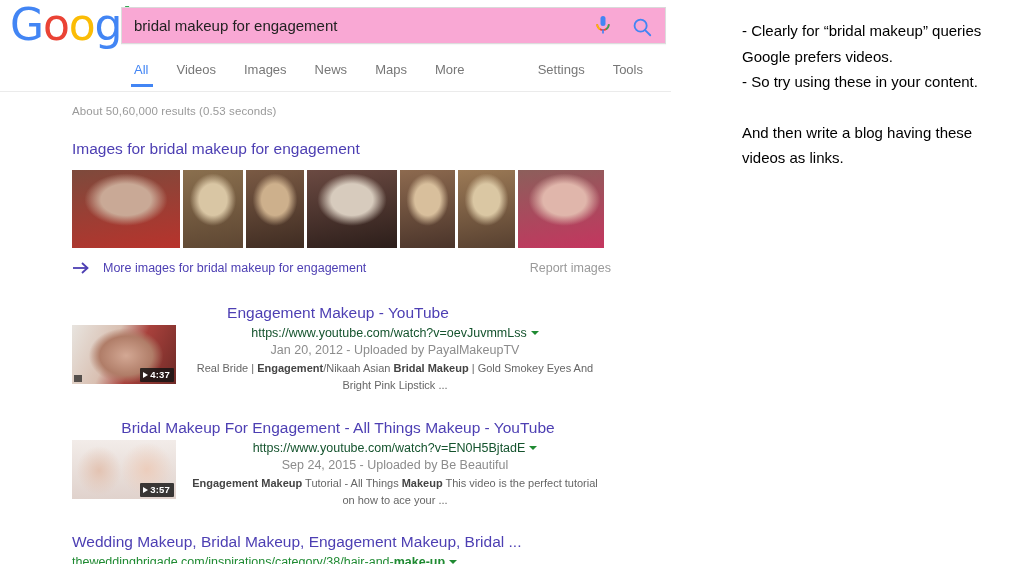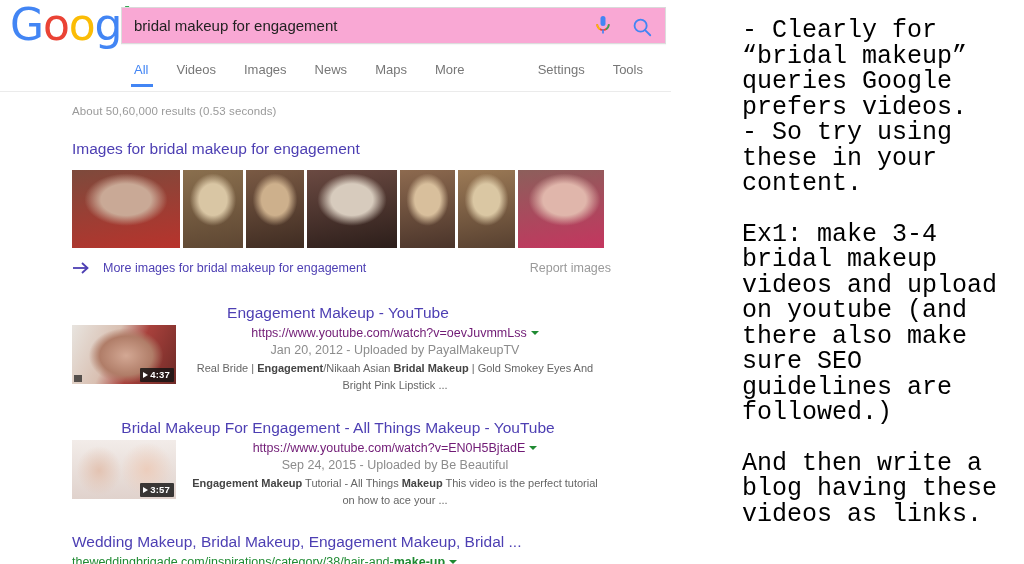--- a/index.html
+++ b/index.html
@@ -276,21 +276,21 @@
     left: 2px;
     bottom: 2px;
     width: 8px;
     height: 7px;
     background: rgba(25,25,25,0.7);
   }
 
   .result-meta { flex: 1 1 auto; min-width: 0; }
   .result-url {
     font-size: 12.5px;
-    color: #701a75;
+    color: #14532d;
     line-height: 17px;
     white-space: nowrap;
     cursor: pointer;
   }
   .url-caret {
     display: inline-block;
     width: 0; height: 0;
     border-left: 4px solid transparent;
     border-right: 4px solid transparent;
     border-top: 4px solid #1f8a32;
@@ -313,24 +313,24 @@
   .result-plain { margin-top: 24px; width: 532px; }
   .result-plain .result-url { color: #1f8a32; }
   .result-plain .result-url b { font-weight: bold; }
 
   
   #notes {
     position: absolute;
     left: 742px;
     top: 18px;
     width: 272px;
-    font-size: 25px;
+    font-size: 15px;
     line-height: 25.5px;
     color: #000;
-    font-family: Liberation Mono, monospace;
+    font-family: Liberation Sans, sans-serif;
   }
   #notes p { margin: 0 0 25px 0; }
   #notes p:last-child { margin-bottom: 0; }
 </style>
 </head>
 <body>
 
 <div id="serp-panel">
 
   <div class="serp-header">
@@ -433,15 +433,14 @@
     <div class="result-plain">
       <div class="result-title">Wedding Makeup, Bridal Makeup, Engagement Makeup, Bridal ...</div>
       <div class="result-url"><span id="plainurl"><span>theweddingbrigade.com/inspirations/category/38/hair-and-</span><b>make-up</b></span><span class="url-caret"></span></div>
     </div>
 
   </div>
 </div>
 
 <div id="notes">
   <p id="note1">- Clearly for “bridal makeup” queries Google prefers videos.<br>- So try using these in your content.</p>
-  <p>Ex1: make 3-4 bridal makeup videos and upload on youtube (and there also make sure SEO guidelines are followed.)</p>
   <p>And then write a blog having these videos as links.</p>
 </div>
 
 </body></html>

